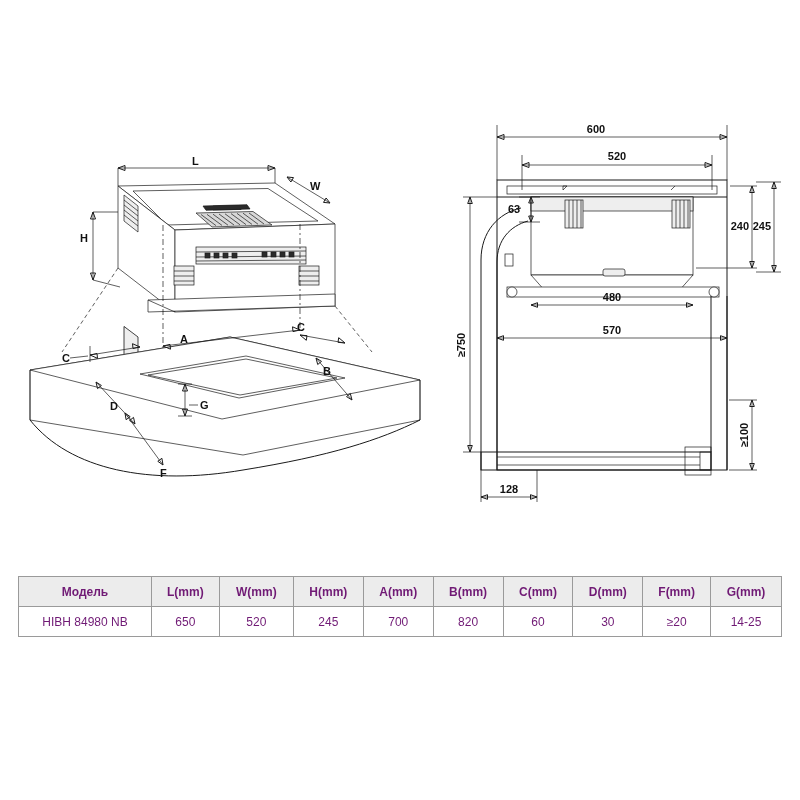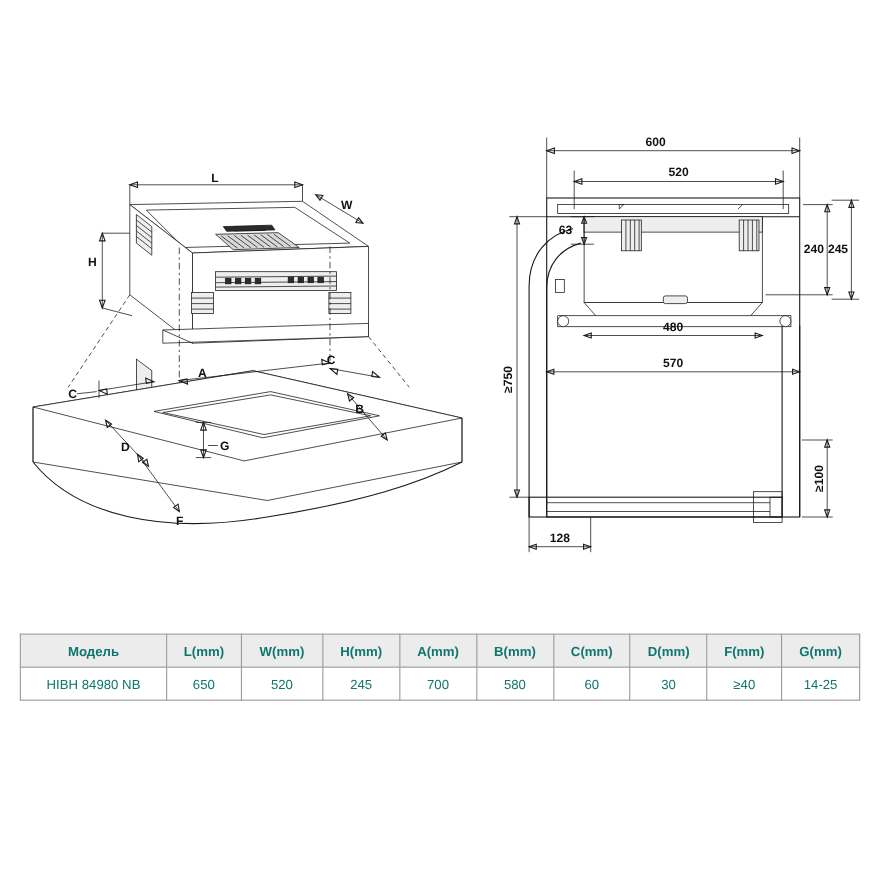--- a/index.html
+++ b/index.html
@@ -90,21 +90,21 @@
     border-collapse: collapse;
     font-size: 12px;
   }
   #spec-table th,
   #spec-table td {
     border: 1px solid #9a9a9a;
     text-align: center;
     height: 29px;
     padding: 0 2px;
     font-weight: normal;
-    color: #0f766e;
+    color: #701a75;
   }
   #spec-table thead th {
     background: #ececec;
     font-weight: bold;
     font-size: 12px;
   }
   #spec-table tbody td {
     background: #ffffff;
     font-size: 12px;
   }
@@ -437,22 +437,22 @@
         <th>G(mm)</th>
       </tr>
     </thead>
     <tbody>
       <tr>
         <td class="model-cell">HIBH 84980 NB</td>
         <td>650</td>
         <td>520</td>
         <td>245</td>
         <td>700</td>
-        <td>580</td>
+        <td>820</td>
         <td>60</td>
         <td>30</td>
-        <td>≥40</td>
+        <td>≥20</td>
         <td>14-25</td>
       </tr>
     </tbody>
   </table>
 
 </div>
 
 </body></html>

